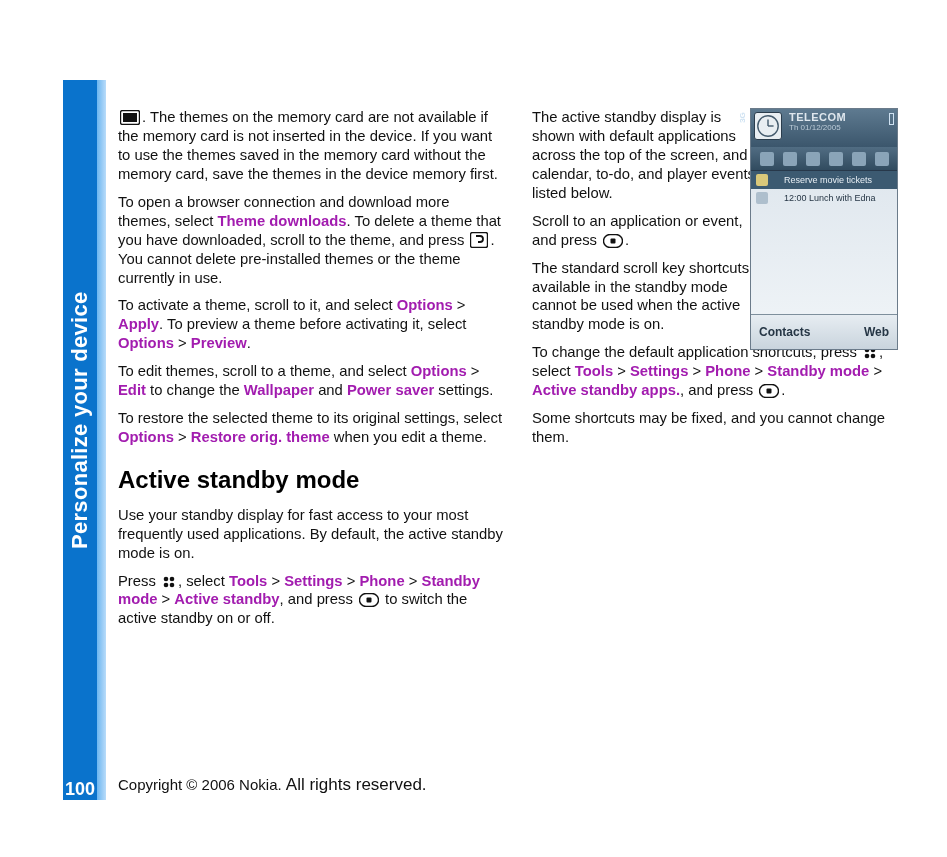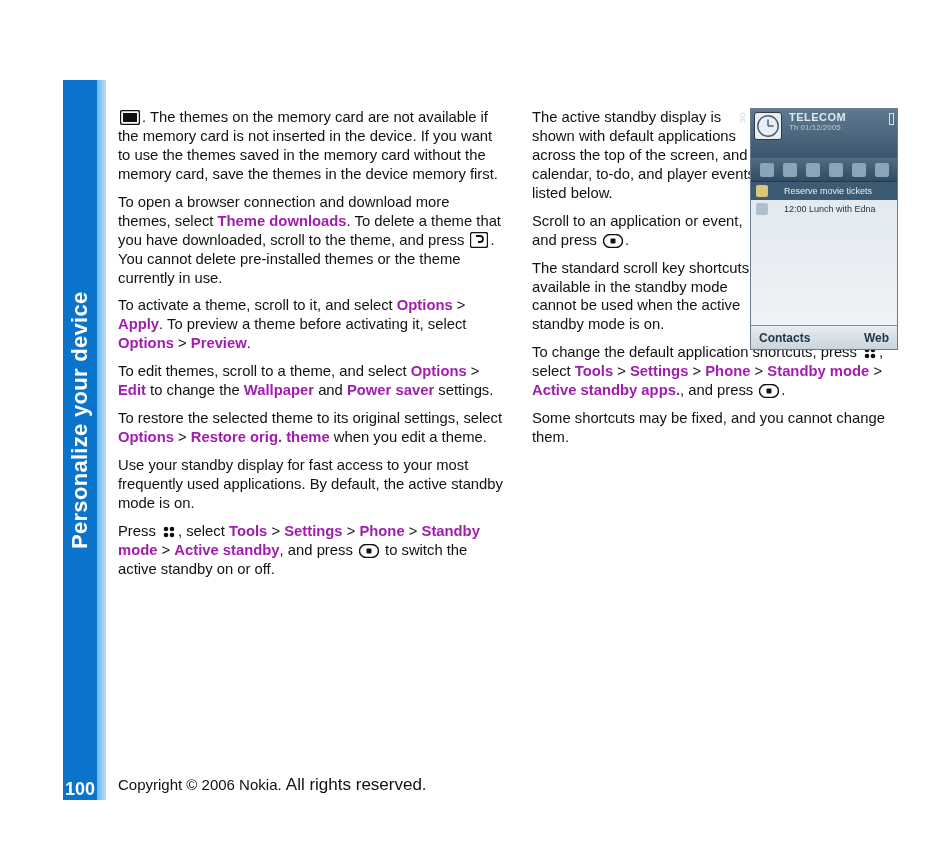--- a/index.html
+++ b/index.html
@@ -103,21 +103,21 @@
     right: 20px;
     top: 0;
     width: 148px;
     height: 242px;
     background: linear-gradient(180deg,#d9e2ea 0%, #f1f5f8 100%);
     border: 1px solid #6b7b8a;
     font-size: 9px;
     color: #1c2530;
   }
   .phone .topbar {
-    height: 49px;
+    height: 38px;
     background: linear-gradient(180deg,#5e7a90 0%, #3b566c 100%);
     color: #dfe7ee;
     position: relative;
     padding: 2px 4px 0 4px;
   }
   .phone .topbar .op { font-size: 11px; font-weight: 700; letter-spacing: 0.5px; margin-left: 34px; }
   .phone .topbar .date { font-size: 8px; margin-left: 34px; color: #bccbd7; }
   .phone .topbar .clock {
     position: absolute; left: 3px; top: 3px; width: 28px; height: 28px;
     background: #e9eef2; border-radius: 3px; border: 1px solid #2b3d4d;
@@ -134,21 +134,21 @@
     padding: 0 4px;
     border-bottom: 1px solid #27384a;
   }
   .phone .iconrow .mi { width:14px; height:14px; background:#8aa4b8; border-radius:2px; }
   .phone .list { padding: 0; }
   .phone .row { display:flex; align-items:center; gap:16px; padding:3px 5px; color:#e7eef4;}
   .phone .row.sel { background:#3c5a71; }
   .phone .row .ric { width:12px; height:12px; background:#aebfcd; border-radius:2px; }
   .phone .row.sel .ric { background:#d9c87a; }
   .phone .softkeys {
-    position:absolute; bottom:0; left:0; right:0; height:24px;
+    position:absolute; bottom:0; left:0; right:0; height:35px;
     display:flex; justify-content:space-between; align-items:center;
     padding: 0 8px;
     background:linear-gradient(180deg,#e7edf2 0%, #c9d4dd 100%);
     color:#263645; font-size:12px; font-weight:700;
     border-top:1px solid #7e8f9c;
   }
   .break-col { break-before: column; }
 </style>
 </head>
 <body>
@@ -223,20 +223,21 @@
     </p>
 
     <p>
       <span>To edit themes, scroll to a theme, and select </span><span class="hl">Options</span><span class="sep"> &gt; </span><span class="hl">Edit</span><span> to change the </span><span class="hl">Wallpaper</span><span> and </span><span class="hl">Power saver</span><span> settings.</span>
     </p>
 
     <p>
       <span>To restore the selected theme to its original settings, select </span><span class="hl">Options</span><span class="sep"> &gt; </span><span class="hl">Restore orig. theme</span><span> when you edit a theme.</span>
     </p>
 
+    <h2>Active standby mode</h2>
 
     <p>Use your standby display for fast access to your most frequently used applications. By default, the active standby mode is on.</p>
 
     <p>
       <span>Press </span><span class="icon">
         <svg width="14" height="14">
             <circle cx="4" cy="4" r="2.3" fill="#111"></circle>
             <circle cx="10" cy="4" r="2.3" fill="#111"></circle>
             <circle cx="4" cy="10" r="2.3" fill="#111"></circle>
             <circle cx="10" cy="10" r="2.3" fill="#111"></circle>

